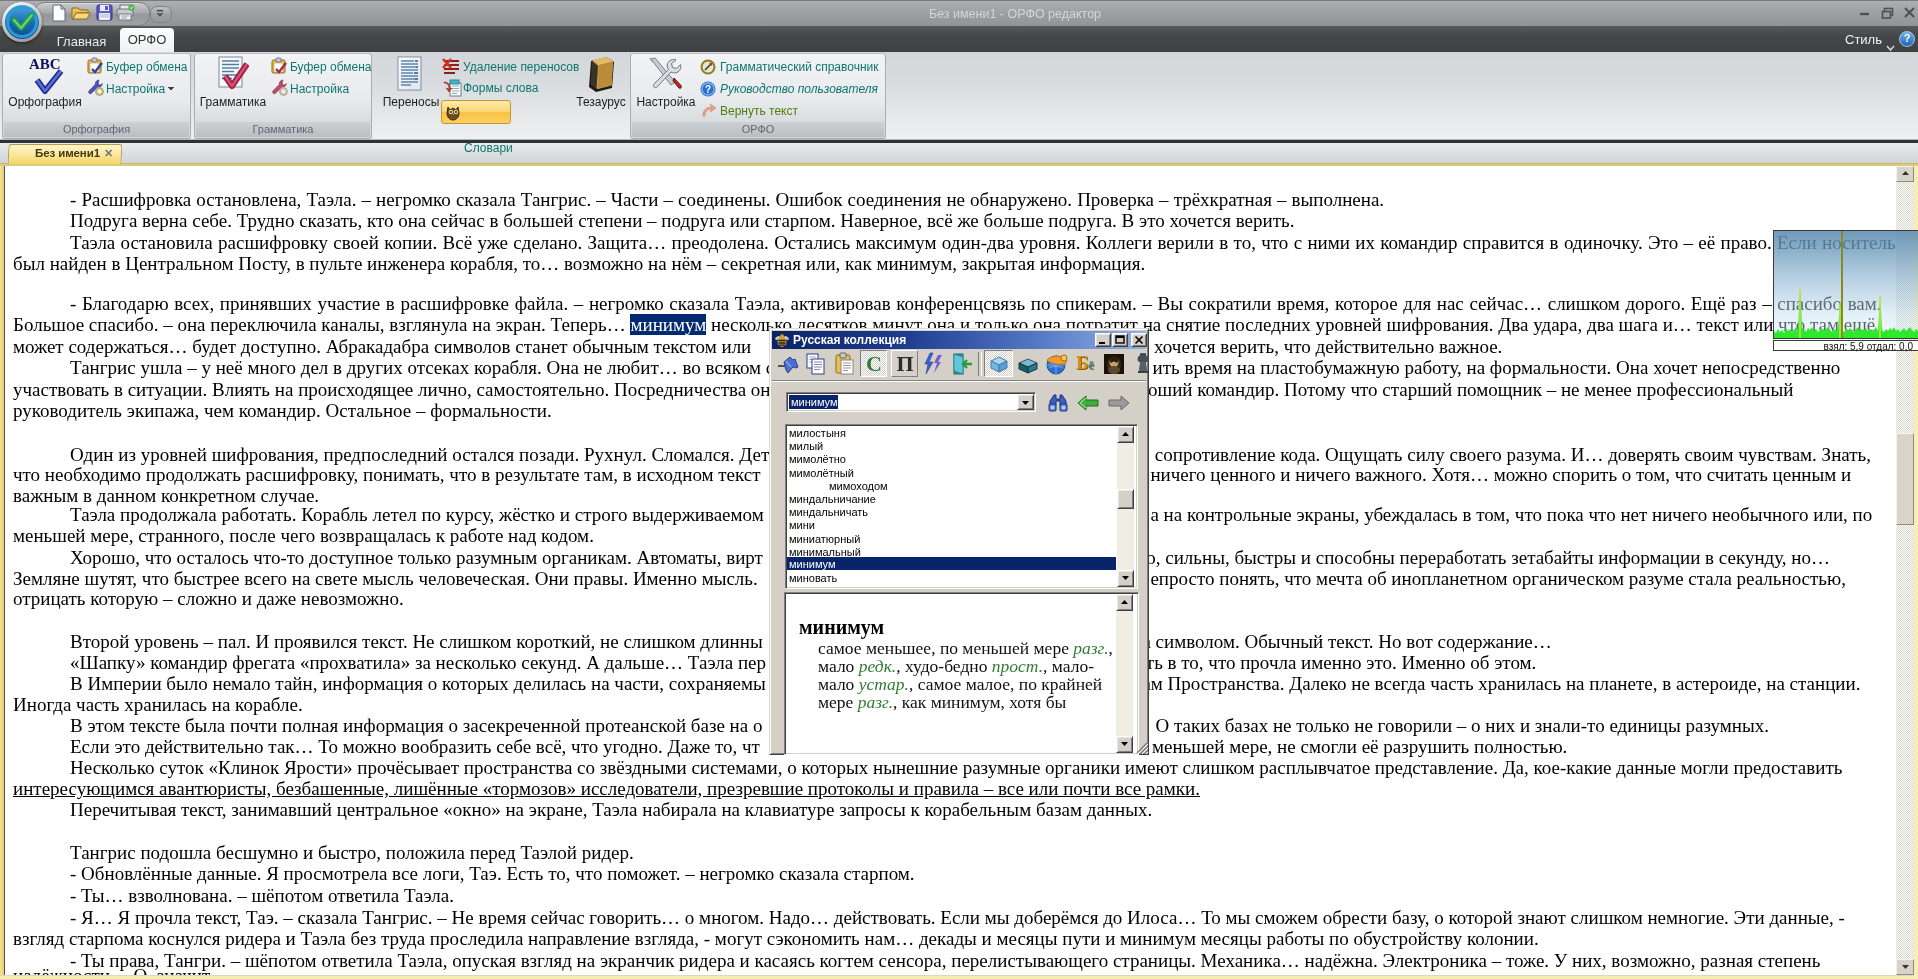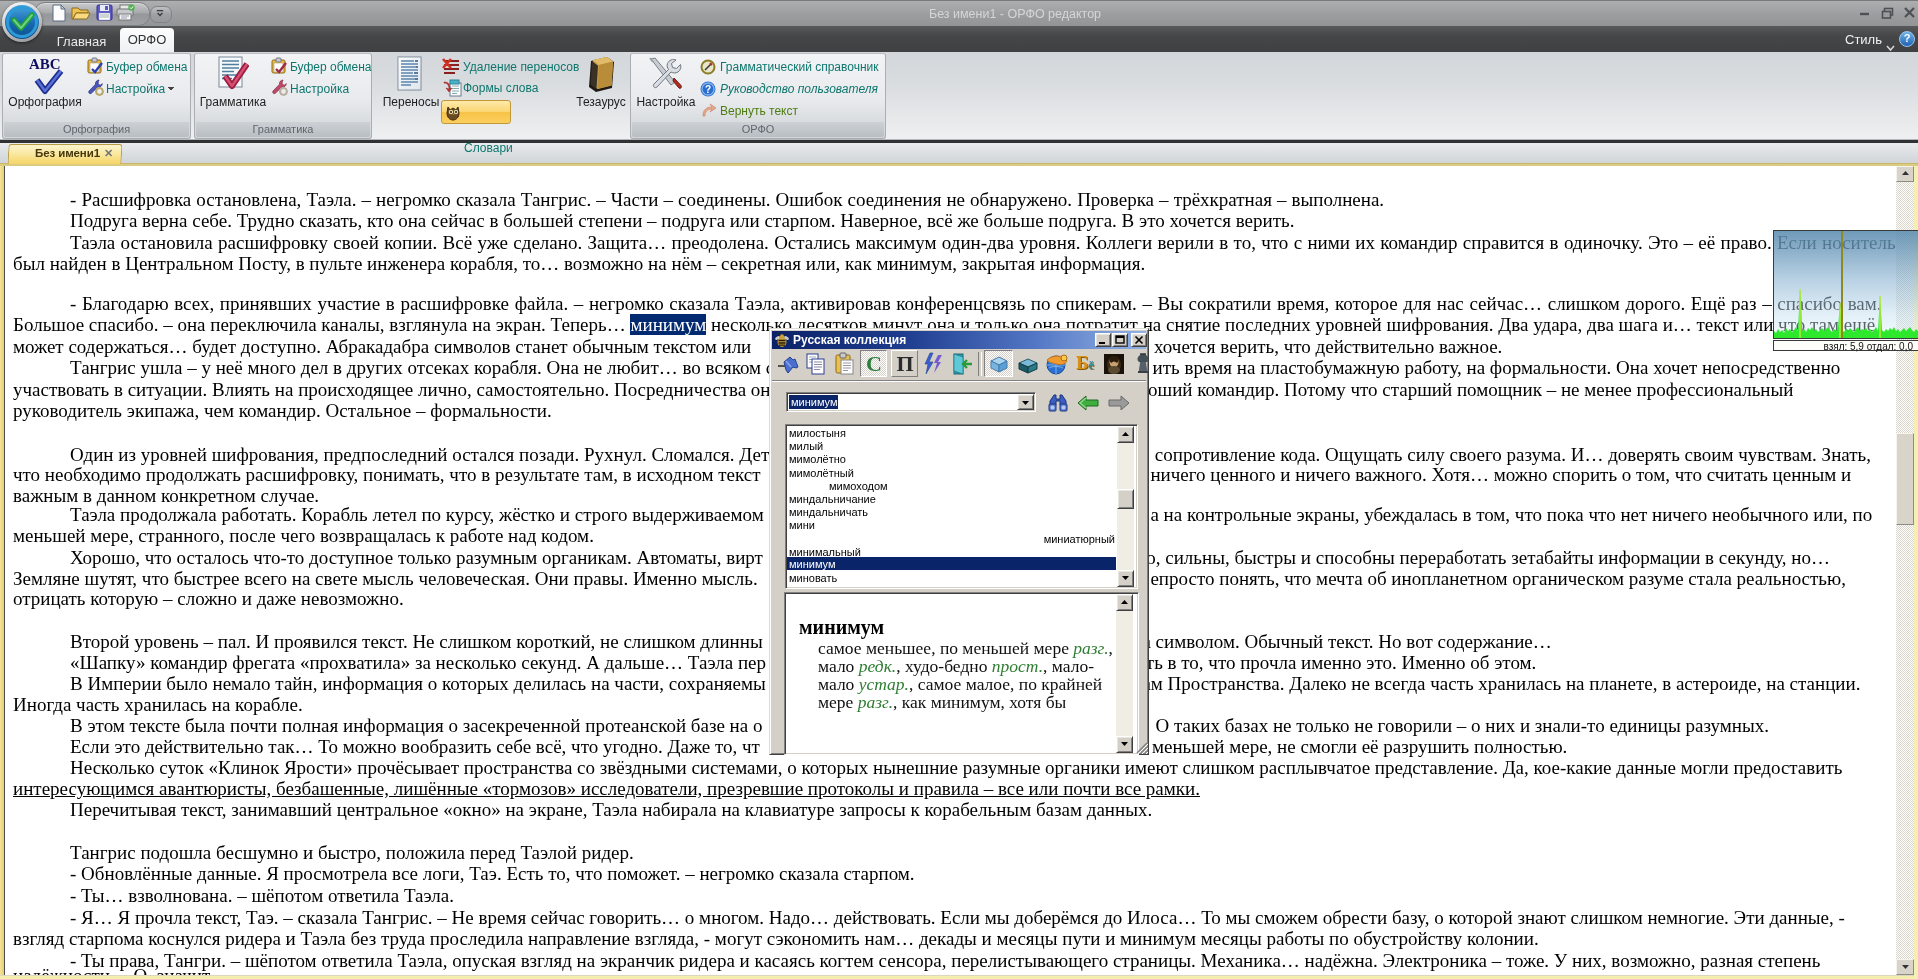--- a/index.html
+++ b/index.html
@@ -431,21 +431,21 @@
 <div class="abs" style="left:785px;top:424px;width:353px;height:165px;background:#fff;border:1px solid;border-color:#808080 #fff #fff #808080;box-shadow:inset 1px 1px 0 #404040, inset -1px -1px 0 #d4d0c8;box-sizing:border-box;"></div>
 <div class="abs" id="listitems" style="left:789px;top:427px;width:326px;font-size:11px;color:#000;line-height:13.2px;">
         <div style="height:13.2px;">милостыня</div>
         <div style="height:13.2px;">милый</div>
         <div style="height:13.2px;">мимолётно</div>
         <div style="height:13.2px;">мимолётный</div>
         <div style="height:13.2px;padding-left:40px;">мимоходом</div>
         <div style="height:13.2px;">миндальничание</div>
         <div style="height:13.2px;">миндальничать</div>
         <div style="height:13.2px;">мини</div>
-        <div style="height:13.2px;text-align:right;">миниатюрный</div>
+        <div style="height:13.2px;">миниатюрный</div>
         <div style="height:13.2px;">минимальный</div>
         <div style="height:13.2px;"></div>
         <div style="height:13.2px;">миновать</div>
       </div>
 <div class="abs" style="left:787px;top:557px;width:329px;height:13px;background:#0a246a;"></div>
 <div class="abs" style="left:789px;top:558px;font-size:11px;color:#fff;">минимум</div>
 
 <div class="abs sbtrack2" style="left:1117px;top:426px;width:17px;height:161px;"></div>
 <div class="abs cbtn2" style="left:1117px;top:426px;width:17px;height:17px;"></div>
 <svg class="abs" style="left:1121px;top:432px;" width="9" height="5" viewBox="0 0 9 5">

